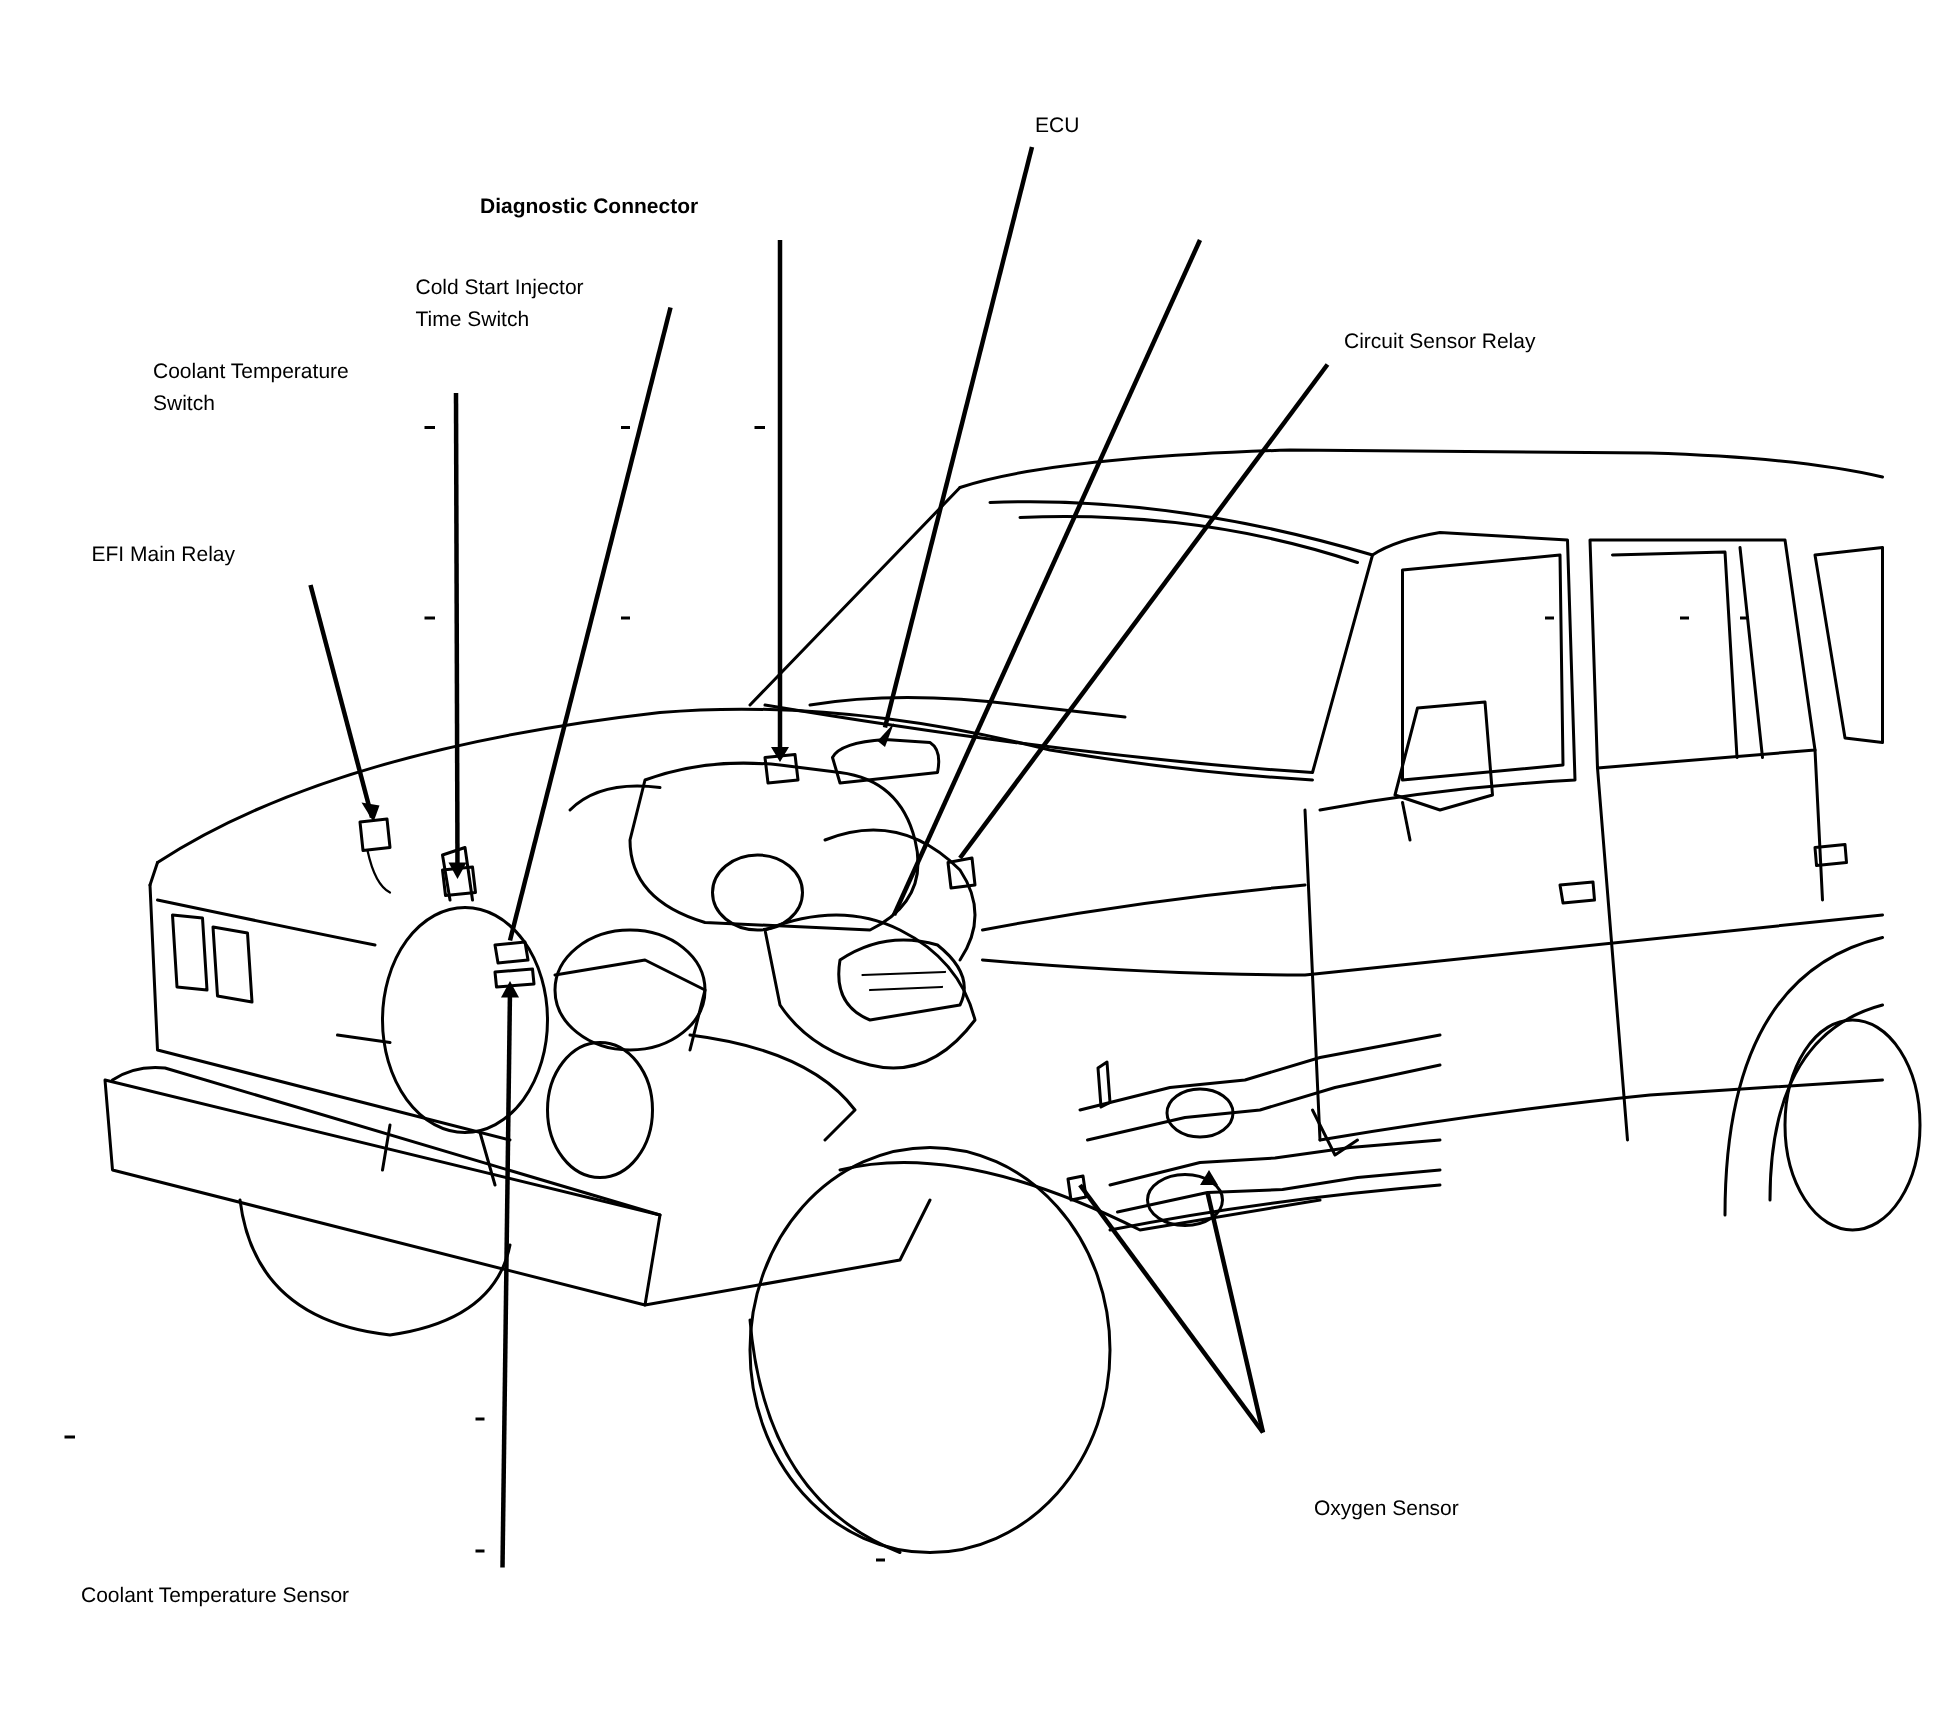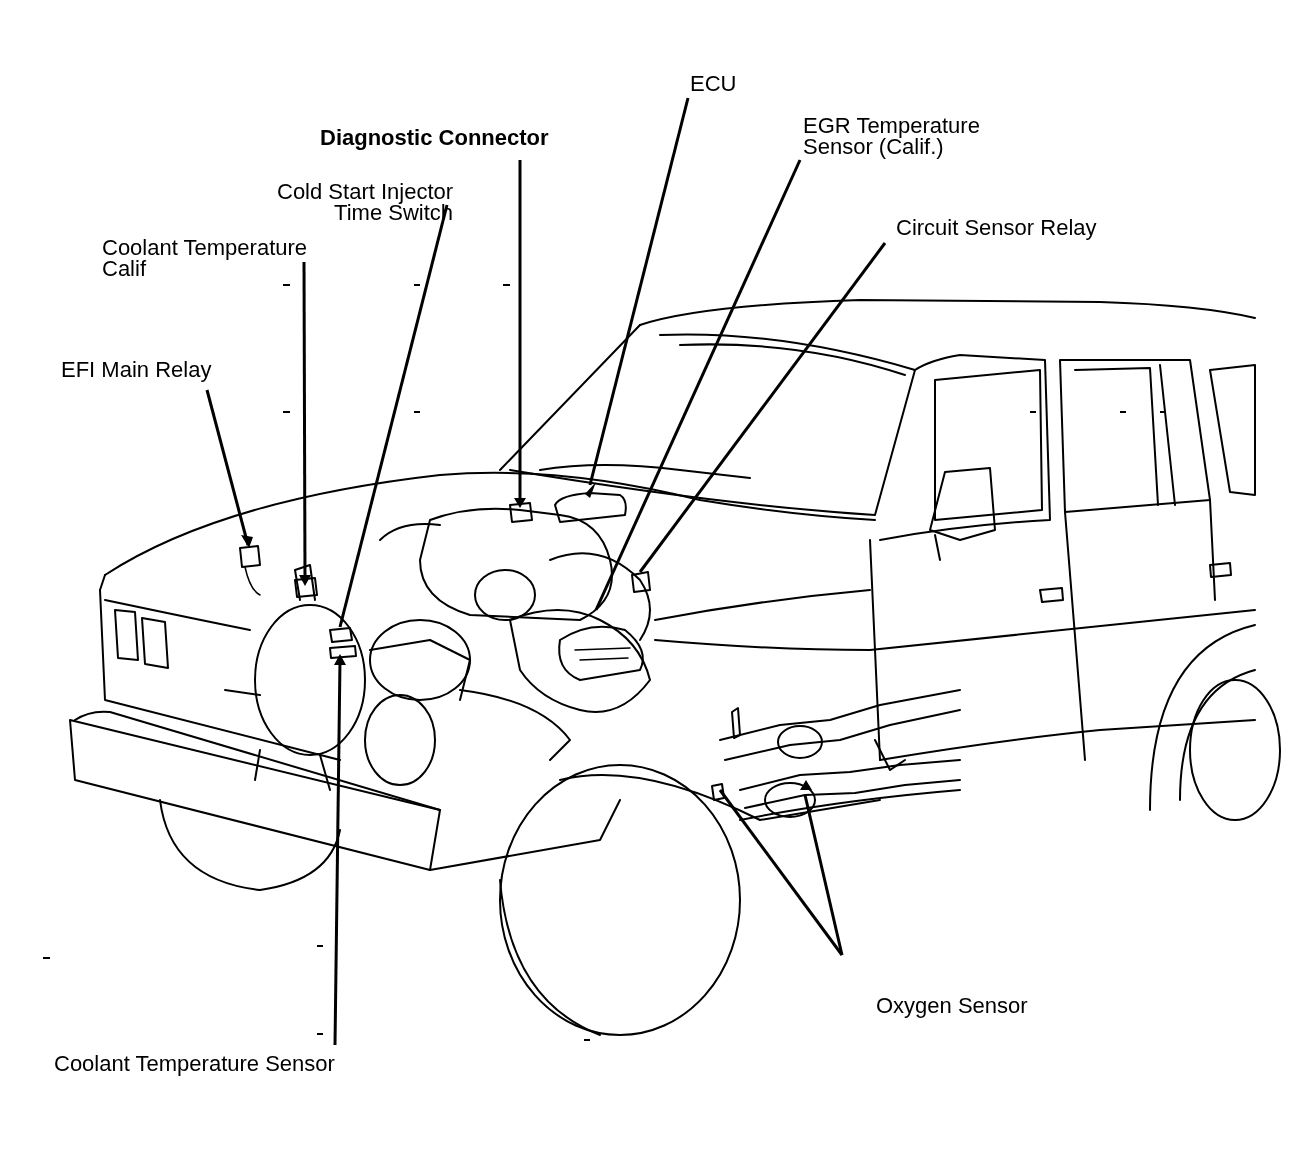--- a/index.html
+++ b/index.html
@@ -1,21 +1,21 @@
 <!DOCTYPE html>
 <html><head>
 <meta charset="utf-8">
 <style>
   html, body { margin: 0; padding: 0; background: #ffffff; }
   body { width: 1292px; height: 1151px; position: relative; overflow: hidden; }
   #stage { position: absolute; left: 0; top: 0; width: 1292px; height: 1151px; }
   .label {
     position: absolute;
     font-family: "Liberation Sans", sans-serif;
-    font-size: 22px;
+    font-size: 14px;
     line-height: 21px;
     color: #000;
     white-space: pre;
   }
   svg { position: absolute; left: 0; top: 0; }
   .draw { fill: none; stroke: #000; stroke-width: 2; stroke-linecap: round; stroke-linejoin: round; }
   .thin { fill: none; stroke: #000; stroke-width: 1.5; stroke-linecap: round; stroke-linejoin: round; }
   .leader { stroke: #000; stroke-width: 3; fill: none; }
   .tick { stroke: #000; stroke-width: 2; }
 </style>
@@ -154,24 +154,22 @@
       <line class="tick" x1="1160" y1="412" x2="1166" y2="412"></line>
       <line class="tick" x1="43" y1="958" x2="50" y2="958"></line>
       <line class="tick" x1="317" y1="946" x2="323" y2="946"></line>
       <line class="tick" x1="317" y1="1034" x2="323" y2="1034"></line>
       <line class="tick" x1="584" y1="1040" x2="590" y2="1040"></line>
     </g>
   </svg>
 
   <div class="label" style="left:690px; top:73px;">ECU</div>
   <div class="label" style="left:320px; top:127px;font-weight:bold;">Diagnostic Connector</div>
-  <div class="label" style="left:803px; top:115px;">EGR Temperature
-Sensor (Calif.)</div>
-  <div class="label" style="left:277px; top:181px;text-align:right;">Cold Start Injector
+  <div class="label" style="left:277px; top:181px;">Cold Start Injector
 Time Switch</div>
   <div class="label" style="left:102px; top:237px;">Coolant Temperature
-Calif</div>
+Switch</div>
   <div class="label" style="left:896px; top:217px;">Circuit Sensor Relay</div>
   <div class="label" style="left:61px; top:359px;">EFI Main Relay</div>
   <div class="label" style="left:876px; top:963px;margin-top:32px;">Oxygen Sensor</div>
   <div class="label" style="left:54px; top:1053px;">Coolant Temperature Sensor</div>
 
 </div>
 
 </body></html>

